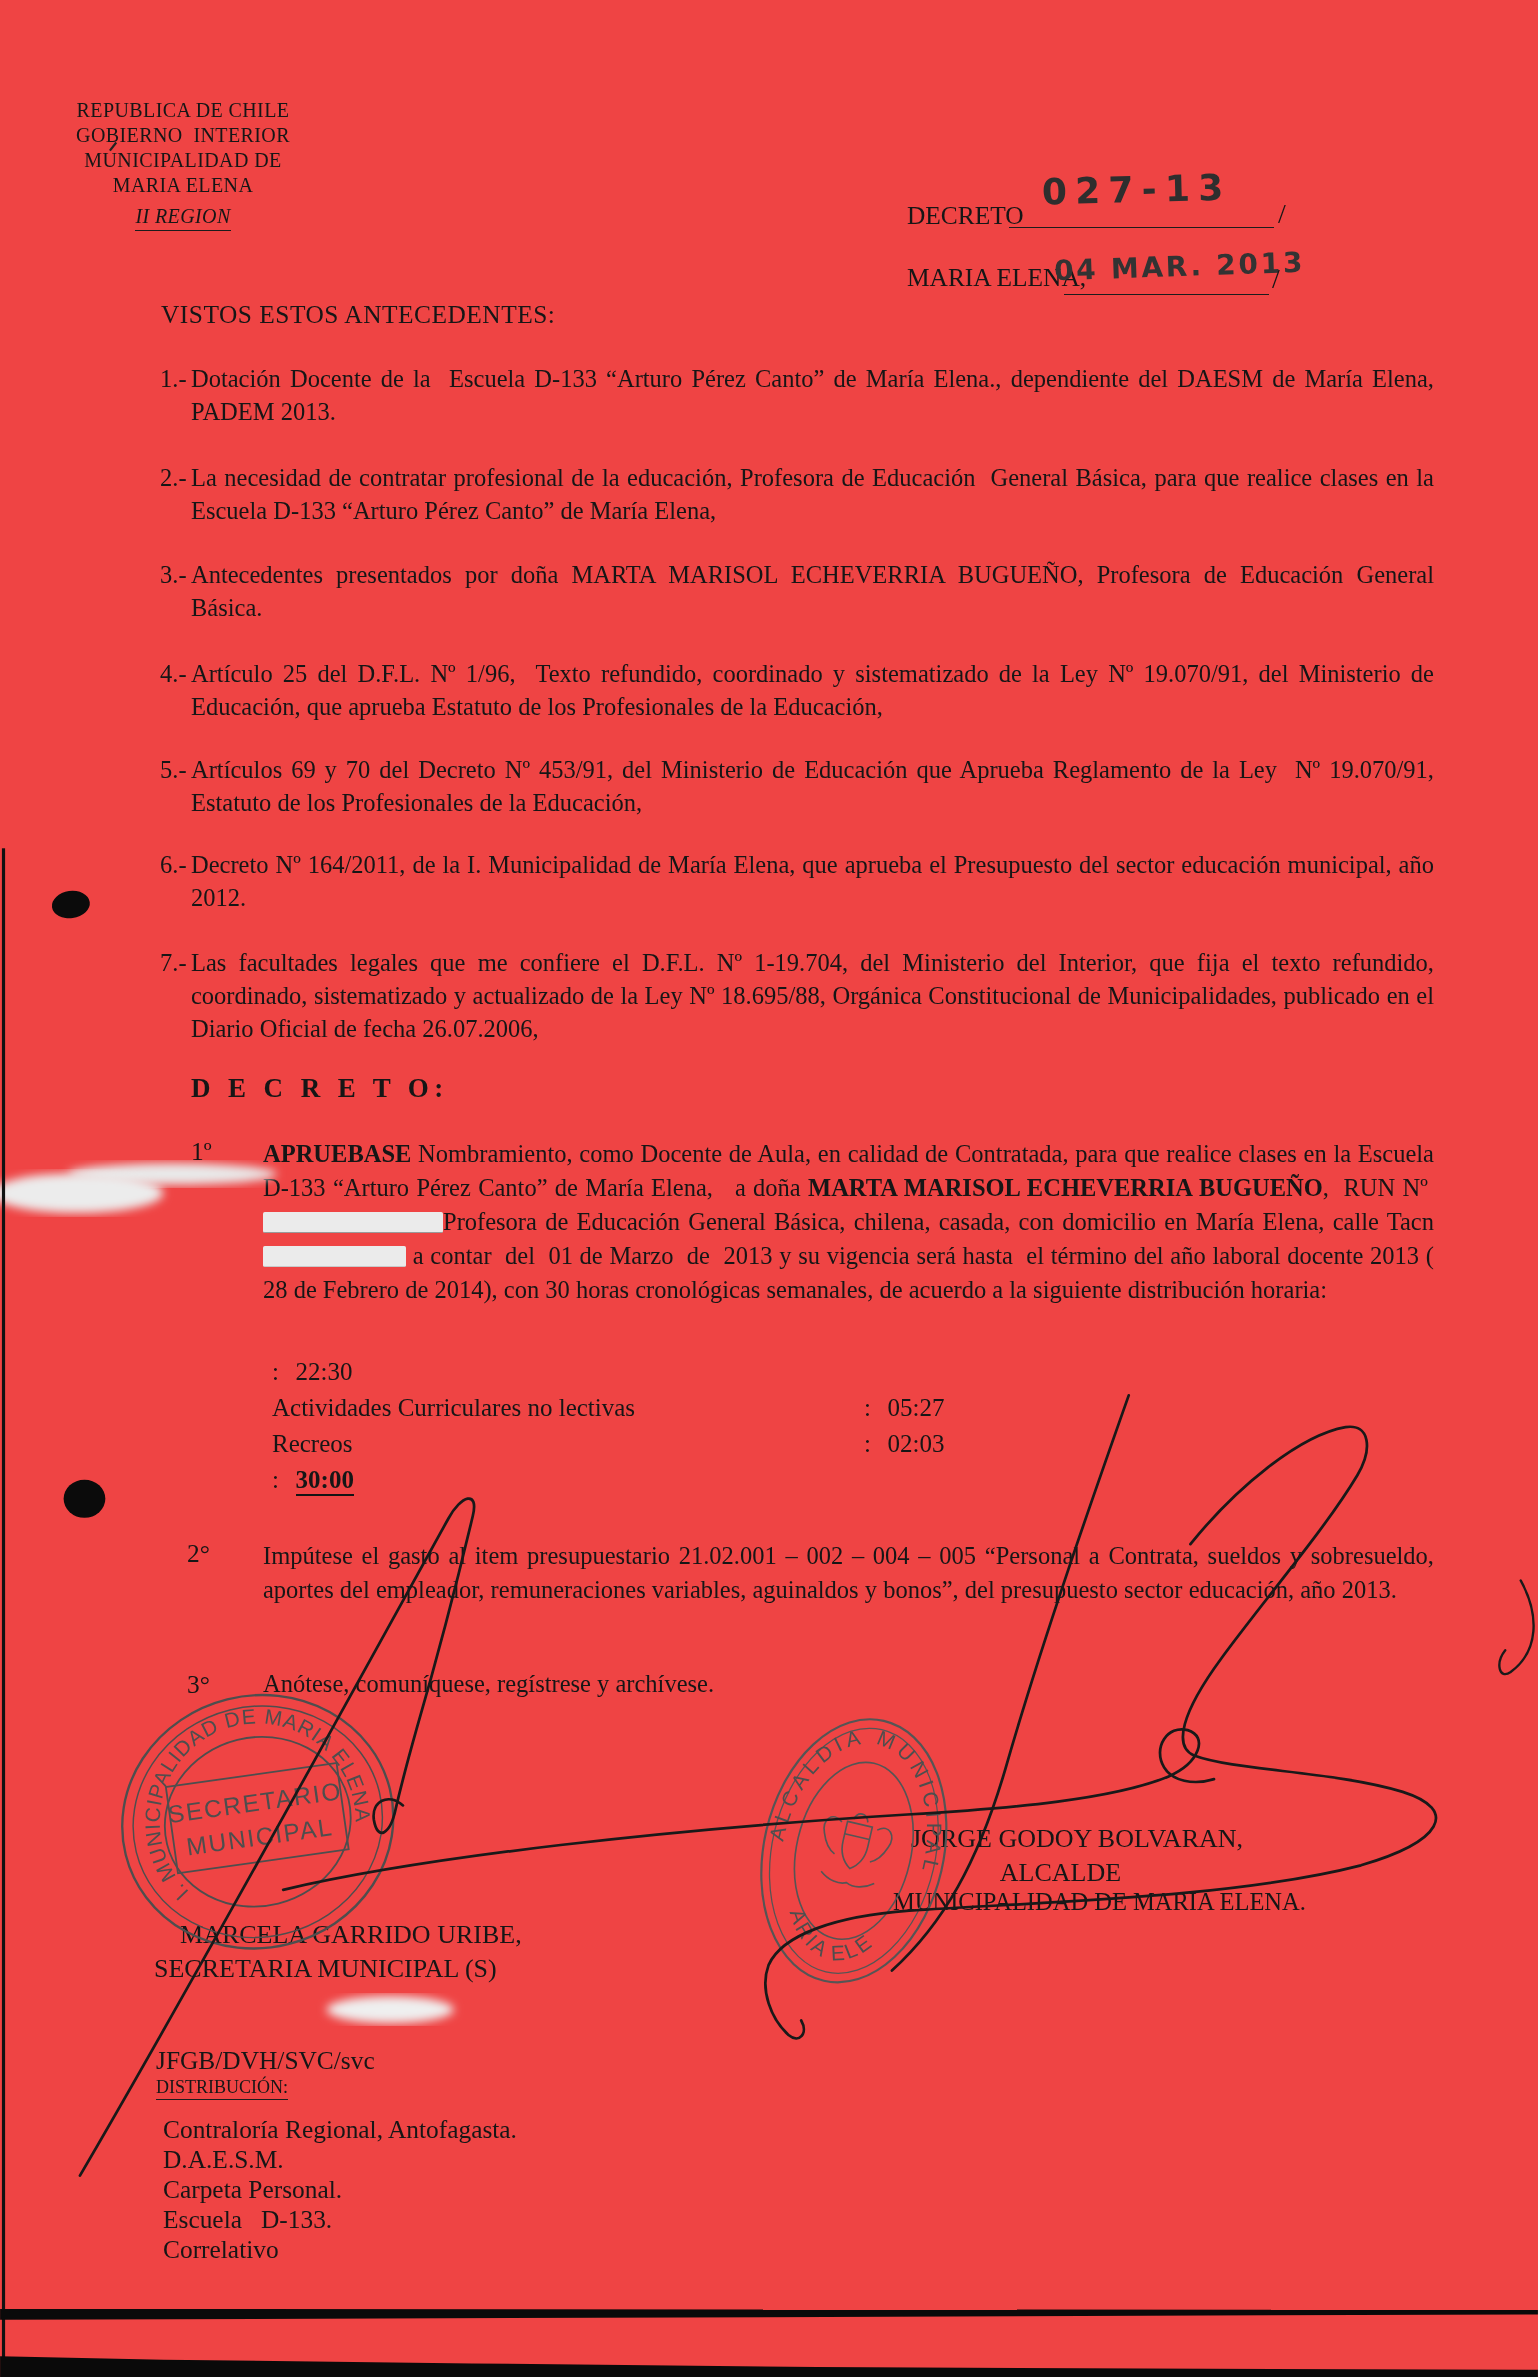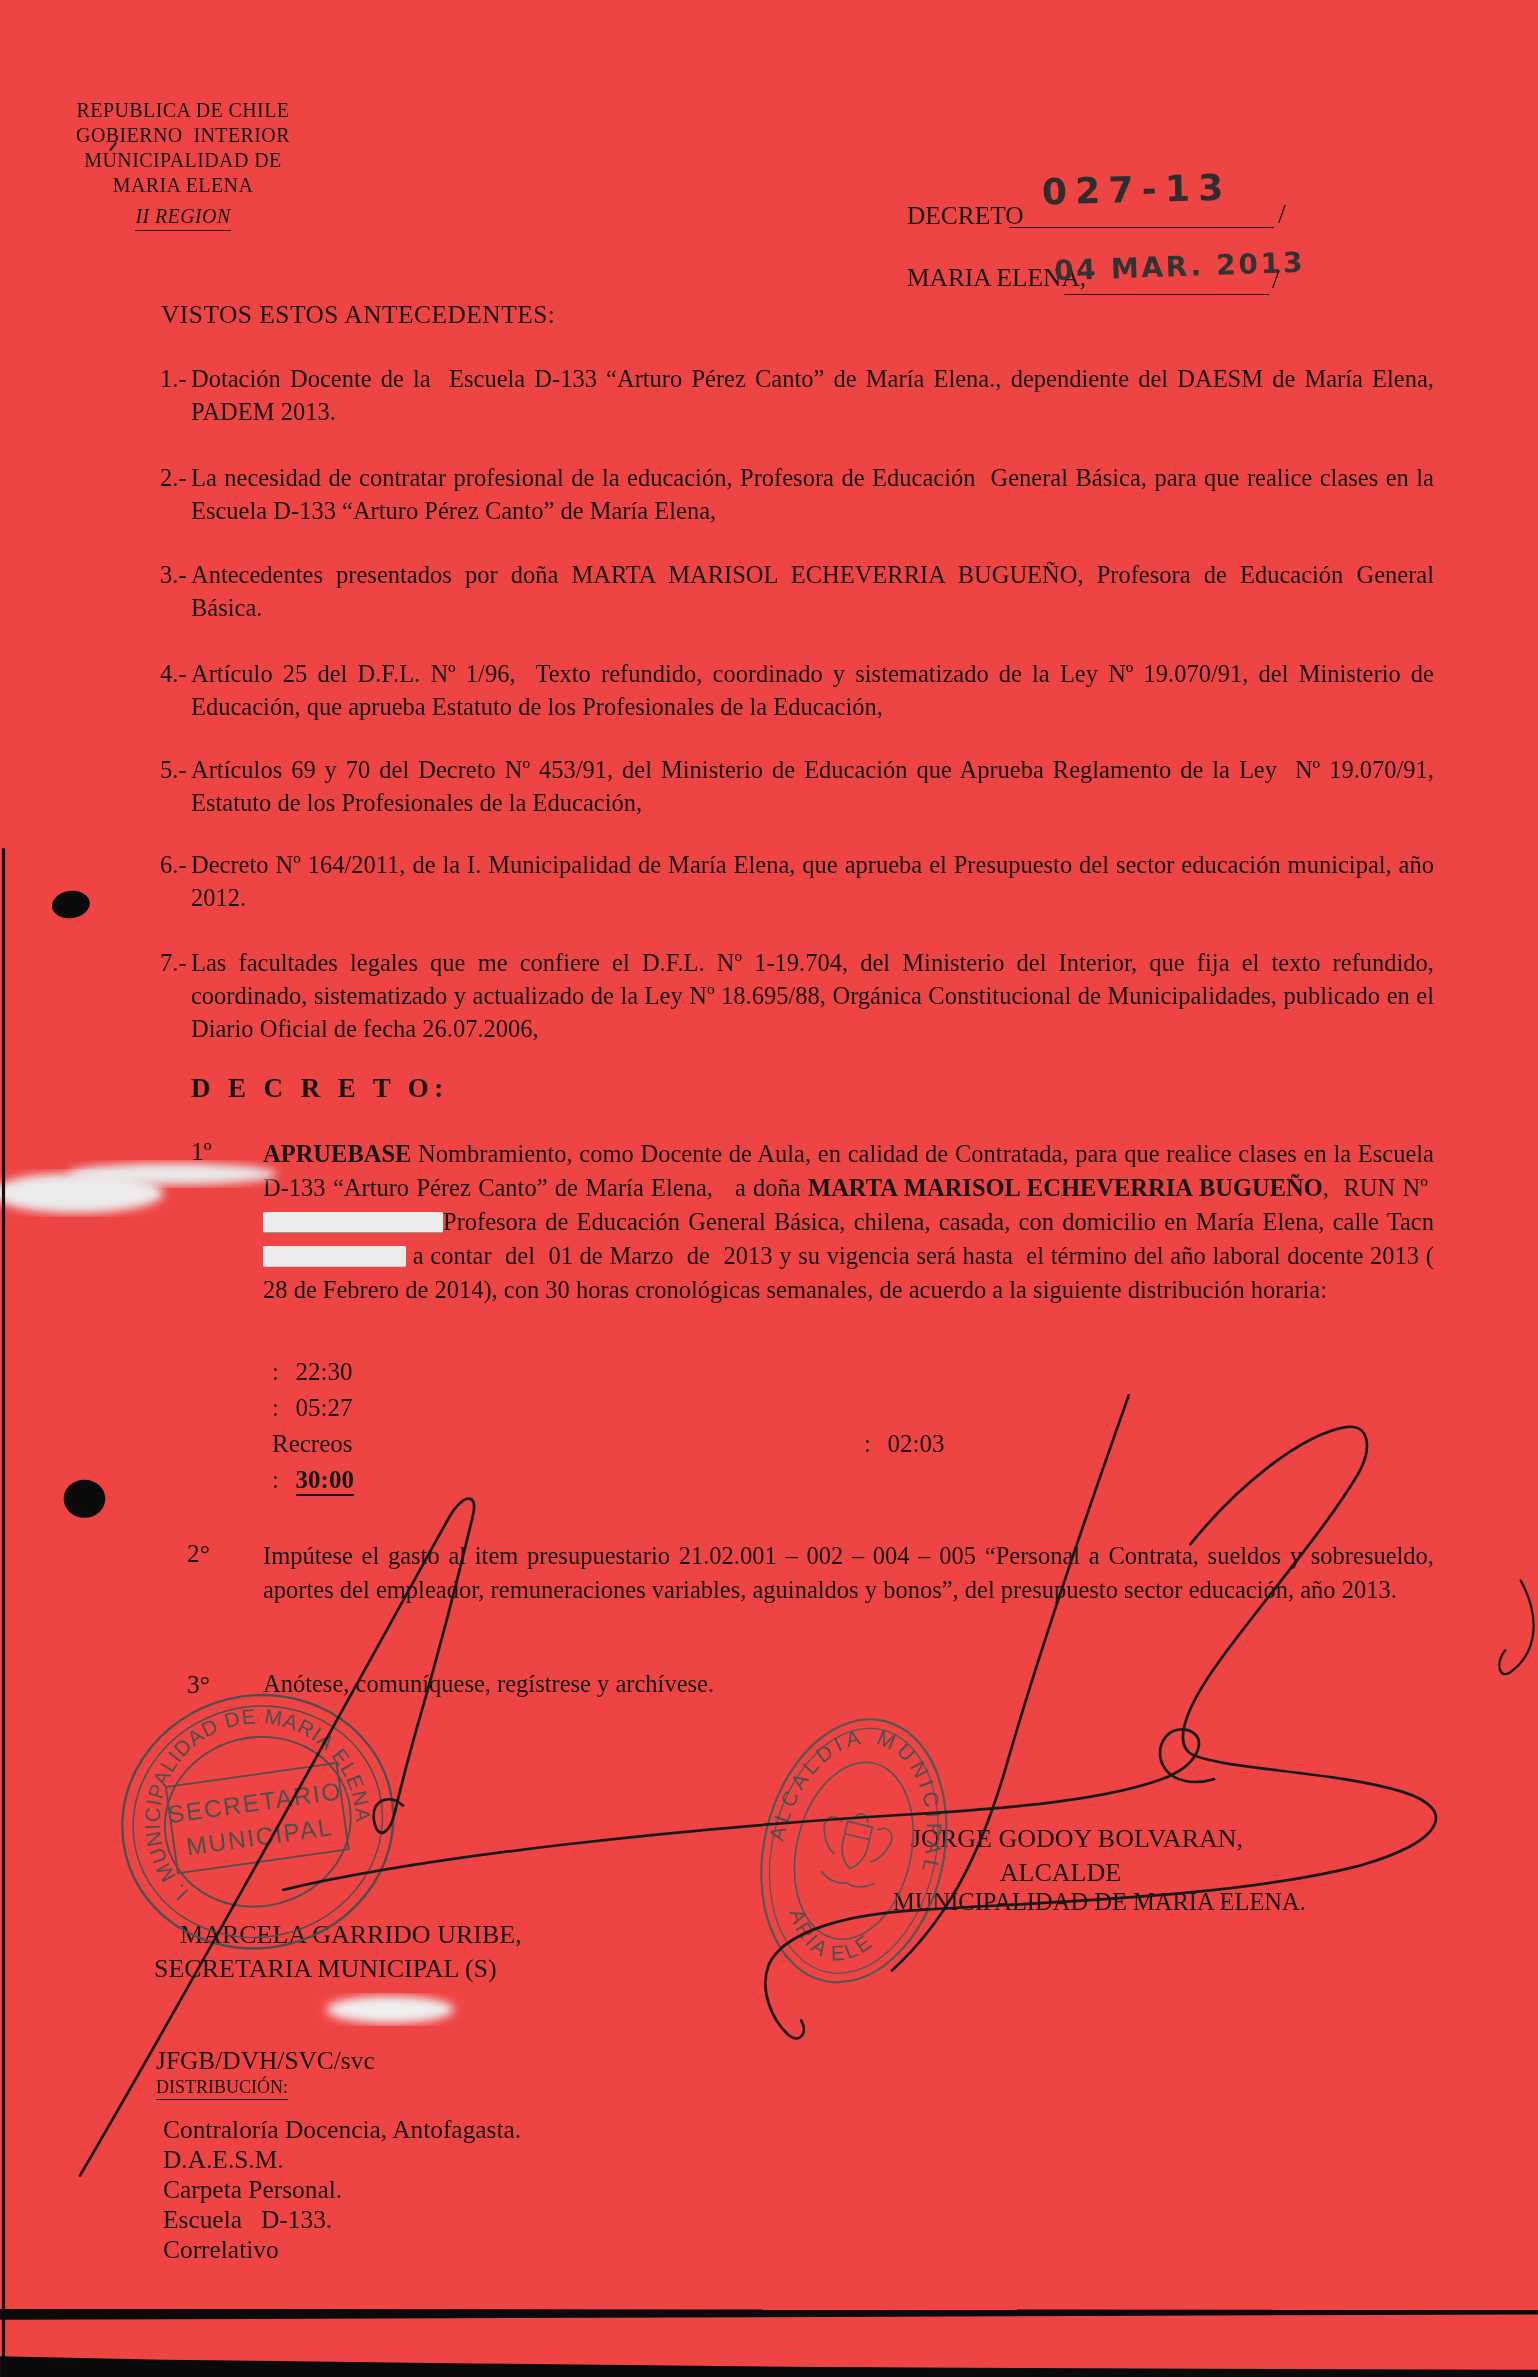--- a/index.html
+++ b/index.html
@@ -112,20 +112,21 @@
   <div class="abs rpar" style="left:263px;top:1137px">
     <span class="b">APRUEBASE</span><span> Nombramiento, como Docente de Aula, en calidad de Contratada, para que realice clases en la Escuela D-133 “Arturo Pérez Canto” de María Elena,&nbsp;&nbsp; a doña </span><span class="b">MARTA MARISOL ECHEVERRIA BUGUEÑO</span><span>,&nbsp; RUN Nº&nbsp;</span><span class="redact run"></span><span>Profesora de Educación General Básica, chilena, casada, con domicilio en María Elena, calle Tacn</span><span class="redact addr"></span><span>&nbsp;a contar&nbsp; del&nbsp; 01 de Marzo&nbsp; de&nbsp; 2013 y su vigencia será hasta&nbsp; el término del año laboral docente 2013 ( 28 de Febrero de 2014), con 30 horas cronológicas semanales, de acuerdo a la siguiente distribución horaria:</span>
   </div>
 
   <div class="abs sched">
     <div class="srow">
       <div class="sc">:</div>
       <div class="sv">22:30</div>
     </div>
     <div class="srow">
+      <div class="sl">Actividades Curriculares no lectivas</div>
       <div class="sc">:</div>
       <div class="sv">05:27</div>
     </div>
     <div class="srow">
       <div class="sl">Recreos</div>
       <div class="sc">:</div>
       <div class="sv">02:03</div>
     </div>
     <div class="srow total">
       <div class="sc">:</div>
@@ -141,21 +142,21 @@
 
   <div class="abs sec-name">MARCELA GARRIDO URIBE,</div>
   <div class="abs sec-title">SECRETARIA MUNICIPAL (S)</div>
   <div class="abs mayor-name">JORGE GODOY BOLVARAN,</div>
   <div class="abs mayor-title">ALCALDE</div>
   <div class="abs mayor-org">MUNICIPALIDAD DE MARIA ELENA.</div>
 
   <div class="abs initials">JFGB/DVH/SVC/svc</div>
   <div class="abs distr-head">DISTRIBUCIÓN:</div>
   <div class="abs distr">
-    <div>Contraloría Docencia, Antofagasta.</div>
+    <div>Contraloría Regional, Antofagasta.</div>
     <div>D.A.E.S.M.</div>
     <div>Carpeta Personal.</div>
     <div>Escuela&nbsp;&nbsp; D-133.</div>
     <div>Correlativo</div>
   </div>
 
   <svg class="abs overlay" viewBox="0 0 1695 2620">
     <defs>
       <filter id="soft">
           <feGaussianBlur stdDeviation="5"></feGaussianBlur>

